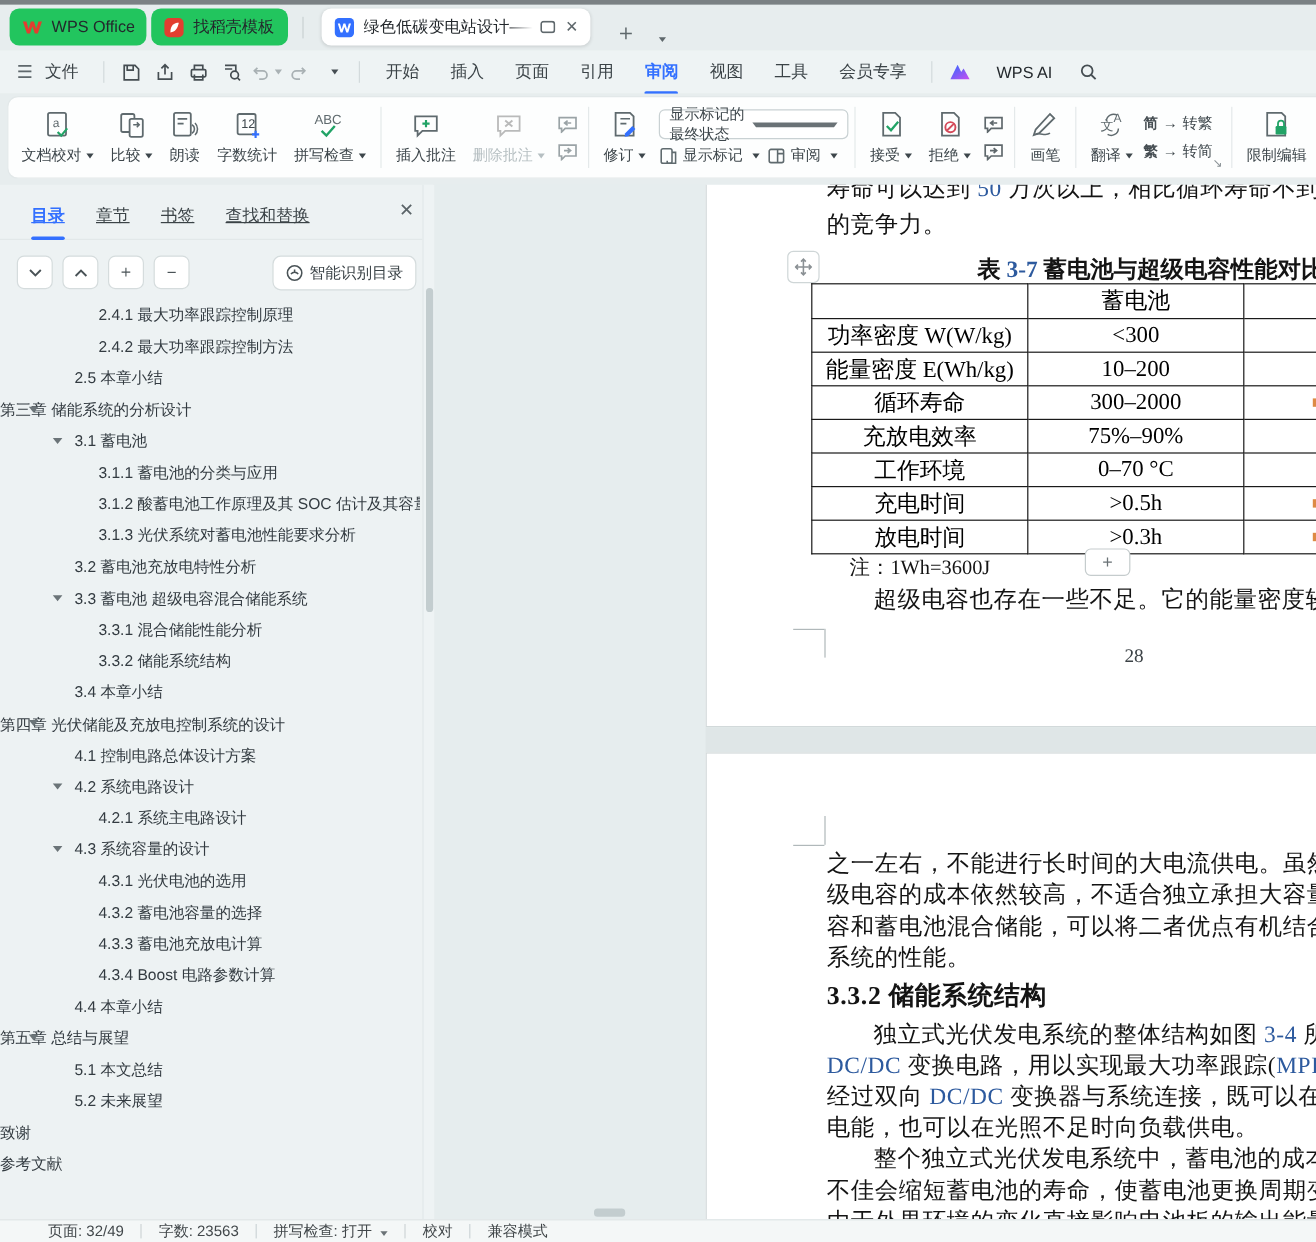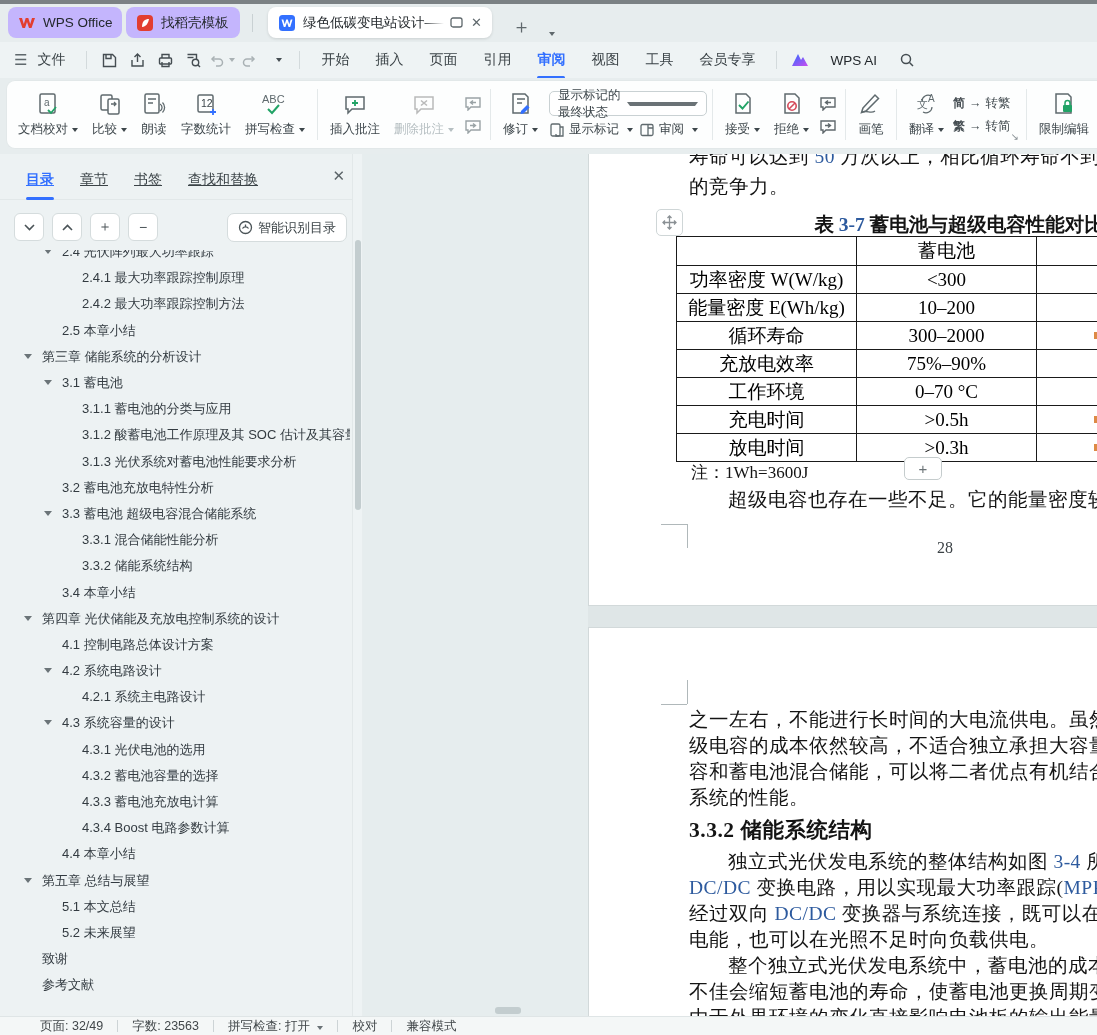--- a/index.html
+++ b/index.html
@@ -7,21 +7,21 @@
               font-family:"Liberation Sans", sans-serif; }
   .abs { position:absolute; }
 
   
   #top-strip { position:absolute; left:0; top:0; width:1097px; height:4px; background:#7b8184; }
 
   
   #tabbar { position:absolute; left:0; top:4px; width:1097px; height:38px; background:#e7edee; }
   .tab { position:absolute; top:3px; height:31px; border-radius:8px; display:flex; align-items:center;
          padding:0 10px; font-size:13.5px; color:#23282c; cursor:default; }
-  .tab.inactive { background:#c4b5fd; }
+  .tab.inactive { background:#22c55e; }
   .tab.active { background:#ffffff; box-shadow:0 1px 3px rgba(0,0,0,.12); }
   .tab-icon { width:18px; height:18px; margin-right:7px; flex:0 0 auto; }
   .tab-label { white-space:nowrap; overflow:hidden; }
   .tab3-label { max-width:150px; -webkit-mask-image:linear-gradient(90deg,#000 85%,transparent); 
                 mask-image:linear-gradient(90deg,#000 85%,transparent); }
   .tab-div { position:absolute; top:10px; width:1px; height:18px; background:#c9d1d3; }
   .mini-ic { color:#5f686c; display:inline-flex; align-items:center; justify-content:center; }
 
   
   #menubar { position:absolute; left:0; top:42px; width:1097px; height:36px; background:#eef3f4;
@@ -79,21 +79,21 @@
             font-size:14px; }
   #smart-toc { position:absolute; right:14px; top:59px; height:29px; background:#fff; border:1px solid #d5dcdd;
                border-radius:7px; display:flex; align-items:center; padding:0 10px; font-size:13px; color:#3b4347; }
   #smart-toc svg { margin-right:5px; }
   #toc-list { position:absolute; left:0; top:96px; width:350px; bottom:0; overflow:hidden; }
   .toc-item { position:relative; height:26.2px; display:flex; align-items:center; font-size:13px;
               color:#333b41; white-space:nowrap; }
   .toc-item .tri { position:absolute; width:0; height:0; border-left:4.5px solid transparent;
                    border-right:4.5px solid transparent; border-top:5.5px solid #6b7478; top:10px; }
   .lv0 .tri { left:24px; } .lv1 .tri { left:44px; }
-  .lv0 .tlbl { padding-left:42px; } .lv1 .tlbl { padding-left:62px; } .lv2 .tlbl { padding-left:82px; }
+  .lv0 .tlbl { } .lv1 .tlbl { padding-left:62px; } .lv2 .tlbl { padding-left:82px; }
   #sb-scroll { position:absolute; left:352px; top:154px; width:10px; height:862px; background:#eef3f4;
                border-left:1px solid #e2e8e9; }
   #sb-thumb { position:absolute; left:2px; top:86px; width:6px; height:270px; border-radius:3px; background:#c3cdcf; }
 
   
   #docarea { position:absolute; left:363px; top:154px; width:734px; height:862px; background:#e6edee; overflow:hidden; }
   .page { position:absolute; left:225px; width:700px; background:#fff; border:1px solid #d2d9da; overflow:hidden; }
   #page1 { top:-4px; height:456px; }
   #gap   { position:absolute; left:225px; top:452px; width:700px; height:21px; background:#dfe6e7; }
   #page2 { top:473px; height:545px; }
@@ -103,21 +103,21 @@
   .indent { padding-left:39px; }
   #tcaption { position:absolute; left:0; width:560px; text-align:center; font-weight:bold; font-size:19.5px; }
   #move-handle { position:absolute; left:67px; top:58px; width:27px; height:27px; background:#fff;
                  border:1px solid #cfd6d7; border-radius:5px; display:flex; align-items:center; justify-content:center; }
   table.doc { position:absolute; left:87px; top:85px; border-collapse:collapse; table-layout:fixed; }
   table.doc td { border:1.4px solid #1a1a1a; width:180px; text-align:center; font-size:19px;
                  font-family:"Liberation Serif","DejaVu Serif",serif; padding:0; position:relative; }
   table.doc tr { height:28px; } table.doc tr:first-child { height:29px; }
   td.frag { text-align:left; }
   .mark { position:absolute; width:5px; height:7px; background:#dd8a45; top:10px; }
-  #tnote { position:absolute; left:102px; top:310px; font-size:17px; }
+  #tnote { position:absolute; left:119px; top:310px; font-size:17px; }
   #plus-btn { position:absolute; left:315px; top:306px; width:38px; height:23px; background:#fff;
               border:1px solid #c5cccd; border-radius:5px; color:#6a7276; font-size:15px; text-align:center;
               line-height:21px; }
   .corner { position:absolute; }
   .corner .h { position:absolute; height:1px; background:#b0b8ba; width:26px; }
   .corner .v { position:absolute; width:1px; background:#b0b8ba; height:24px; }
   #pagenum { position:absolute; left:348px; top:388px; font-size:16px; color:#3c4246; }
   #hscroll { position:absolute; left:132px; bottom:2px; width:26px; height:7px; border-radius:3px; background:#c3cdcf; }
 
   
@@ -489,24 +489,20 @@
     <span class="sq-btn">−</span>
   </div>
   <div id="smart-toc">
     <svg width="15" height="15" viewBox="0 0 15 15" fill="none" stroke="#4a5357" stroke-width="1.3">
       <circle cx="7.5" cy="7.5" r="6"></circle>
         <path d="M4.5 8.5 a3.5 3.5 0 0 1 6 0 M7.5 7 v-2.5"></path>
     </svg>
     <span>智能识别目录</span>
   </div>
   <div id="toc-list">
-      <div class="toc-item lv1" style="margin-top: -11px;">
-        <span class="tri"></span>
-        <span class="tlbl">2.4 光伏阵列最大功率跟踪</span>
-      </div>
       <div class="toc-item lv2">
         <span class="tlbl">2.4.1 最大功率跟踪控制原理</span>
       </div>
       <div class="toc-item lv2">
         <span class="tlbl">2.4.2 最大功率跟踪控制方法</span>
       </div>
       <div class="toc-item lv1">
         <span class="tlbl">2.5 本章小结</span>
       </div>
       <div class="toc-item lv0">

